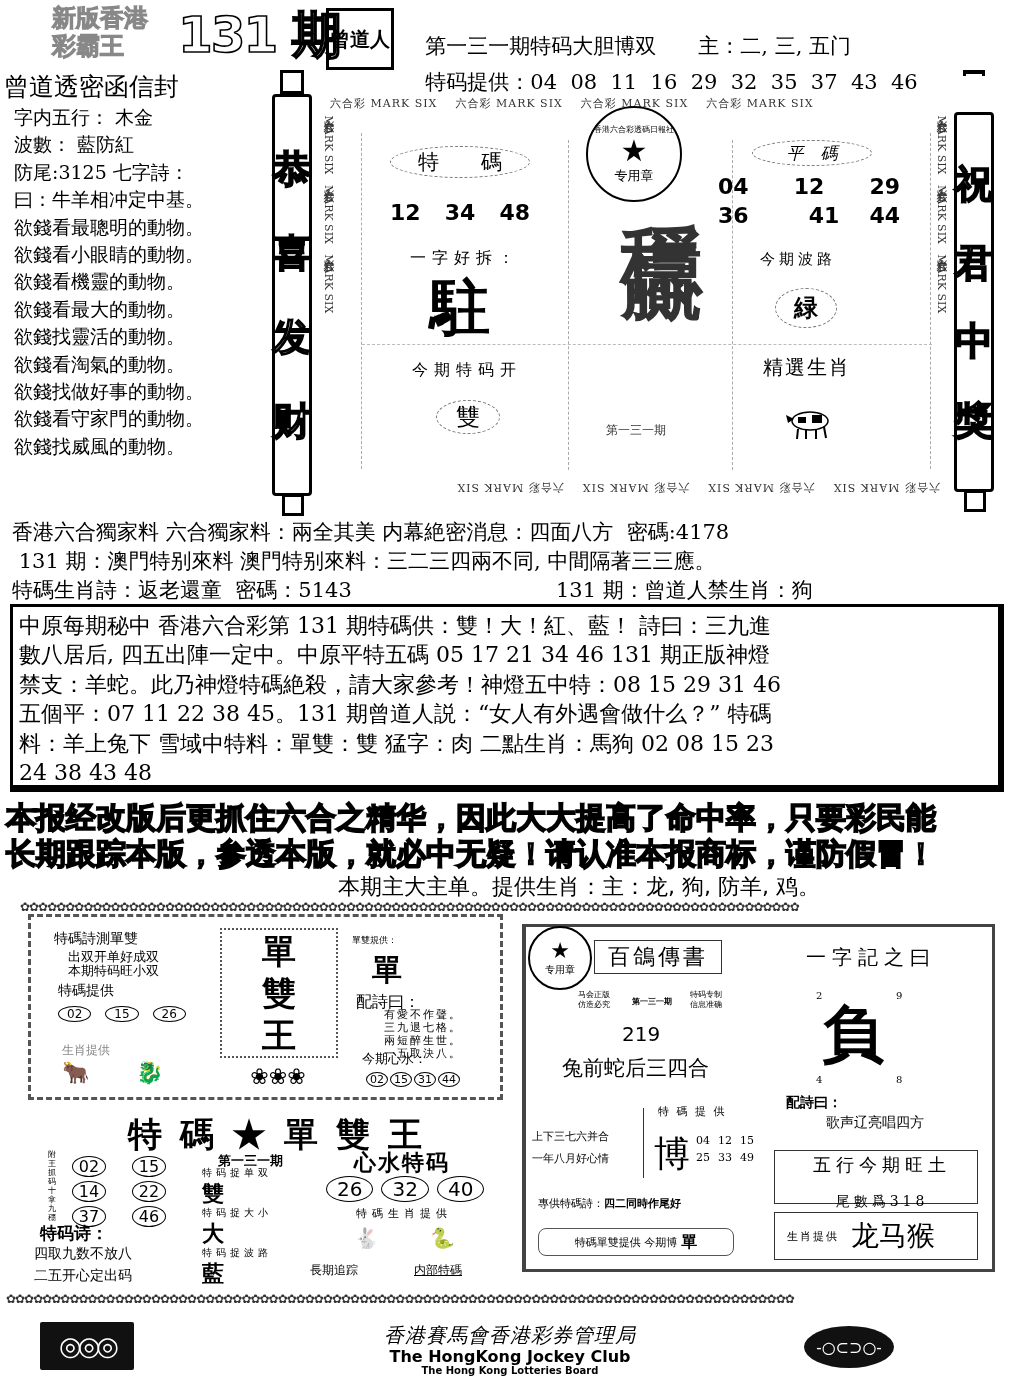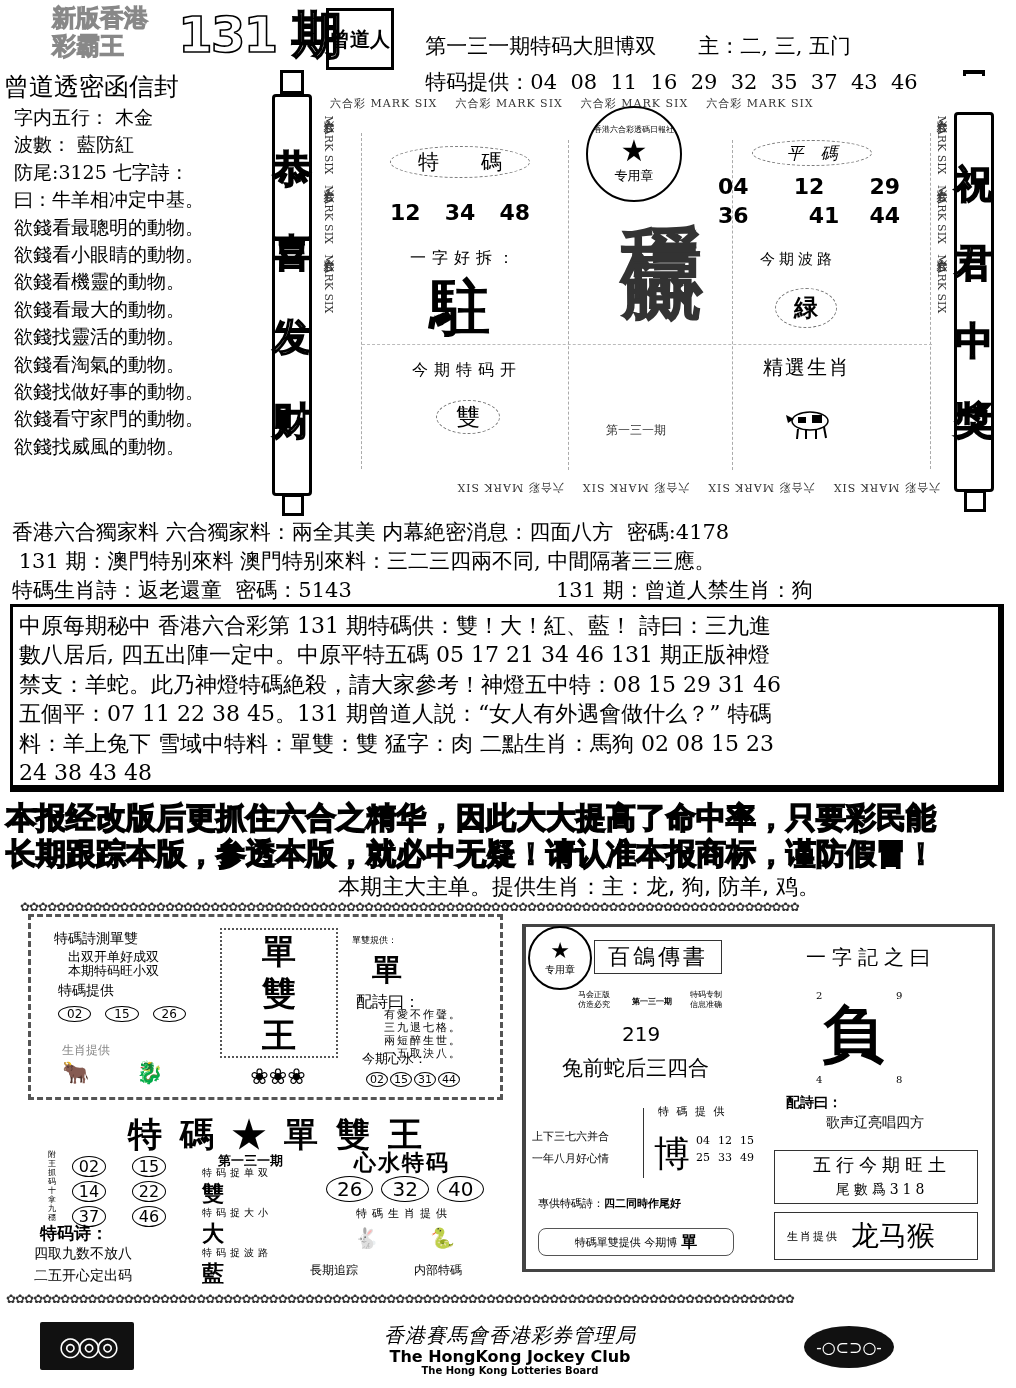--- a/index.html
+++ b/index.html
@@ -257,21 +257,21 @@
 <div class="abs bold sans" style="left:354px;top:1148px;font-size:22px;letter-spacing:2px;">心水特码</div>
 <div class="abs sans" style="left:326px;top:1176px;display:flex;gap:8px;font-size:20px;">
   <span class="circ" style="padding:0 10px;">26</span>
   <span class="circ" style="padding:0 10px;">32</span>
   <span class="circ" style="padding:0 10px;">40</span>
 </div>
 <div class="abs" style="left:356px;top:1206px;font-size:11px;letter-spacing:5px;">特碼生肖提供</div>
 <div class="abs" style="left:354px;top:1226px;font-size:20px;">🐇</div>
 <div class="abs" style="left:430px;top:1226px;font-size:20px;">🐍</div>
 <div class="abs" style="left:310px;top:1262px;font-size:12px;">長期追踪</div>
-<div class="abs" style="left:414px;top:1262px;font-size:12px;">内部特碼</div>
+<div class="abs" style="left:414px;top:1262px;font-size:12px;text-decoration:underline;">内部特碼</div>
 
 <div class="abs br-box"></div>
 <div class="abs stamp" style="left:528px;top:926px;width:64px;height:64px;">
   <span style="font-size:22px;line-height:24px;">★</span>
   <span style="font-size:10px;">专用章</span>
 </div>
 <div class="abs framed" style="left:594px;top:940px;width:128px;height:34px;font-size:22px;text-align:center;line-height:32px;letter-spacing:3px;">百鴿傳書</div>
 <div class="abs sans" style="left:578px;top:990px;font-size:8px;line-height:10px;">
   <div>马会正版</div>
   <div>仿造必究</div>
@@ -311,21 +311,21 @@
 <div class="abs" style="left:538px;top:1196px;font-size:11px;">
   <span>專供特碼詩：</span><span class="bold">四二同時作尾好</span>
 </div>
 <div class="abs" style="left:538px;top:1228px;width:196px;height:28px;border:1px solid #555;border-radius:8px;font-size:11px;display:flex;align-items:center;justify-content:center;gap:4px;">
   <span>特碼單雙提供 今期博</span>
     <span class="bold" style="font-size:16px;">單</span>
 </div>
 
 <div class="abs framed" style="left:774px;top:1150px;width:204px;height:54px;text-align:center;padding-left:12px;">
   <div style="font-size:18px;letter-spacing:5px;line-height:28px;">五行今期旺土</div>
-  <div style="font-size:14px;letter-spacing:4px;line-height:20px;">尾數爲318</div>
+  <div style="font-size:14px;letter-spacing:4px;line-height:20px;margin-top:12px;">尾數爲318</div>
 </div>
 <div class="abs framed" style="left:774px;top:1212px;width:204px;height:48px;display:flex;align-items:center;gap:12px;padding-left:12px;">
   <span style="font-size:11px;letter-spacing:2px;">生肖提供</span>
   <span style="font-size:28px;">龙马猴</span>
 </div>
 
 <div class="abs footer-logo-l">◎◎◎</div>
 <div class="abs" style="left:300px;top:1322px;width:420px;text-align:center;">
   <div style="font-size:20px;font-style:italic;letter-spacing:1px;">香港賽馬會香港彩券管理局</div>
   <div class="sans bold" style="font-size:16px;line-height:16px;">The HongKong Jockey Club</div>

